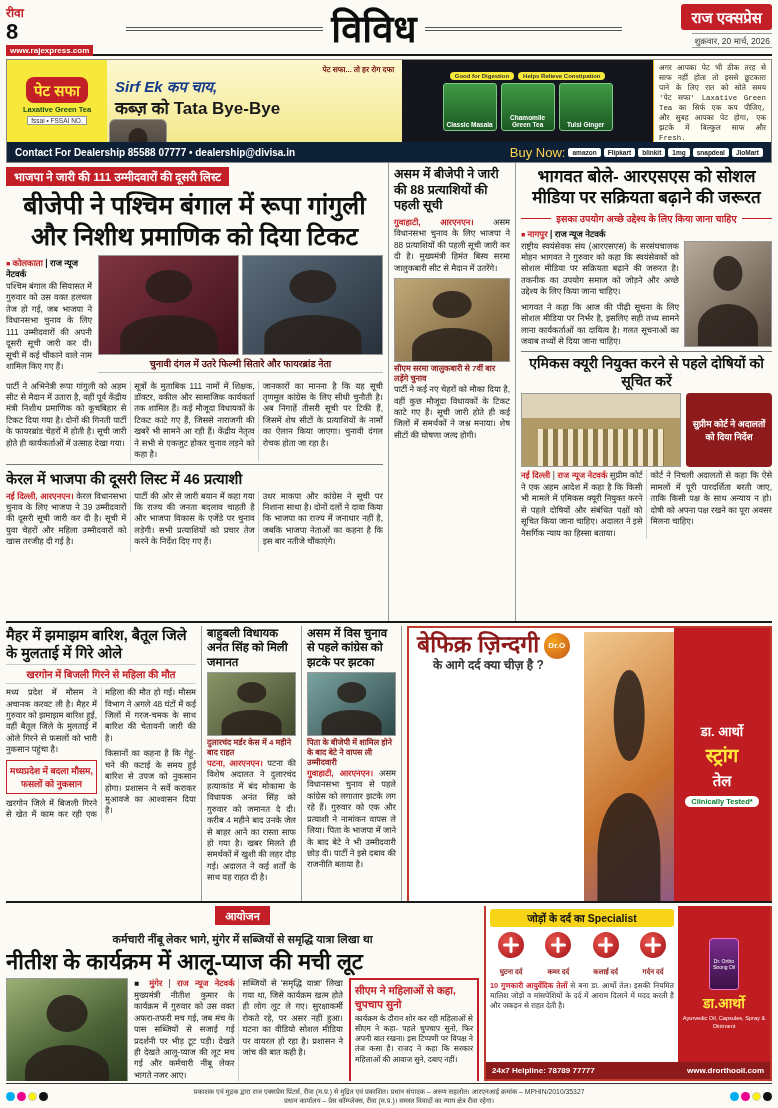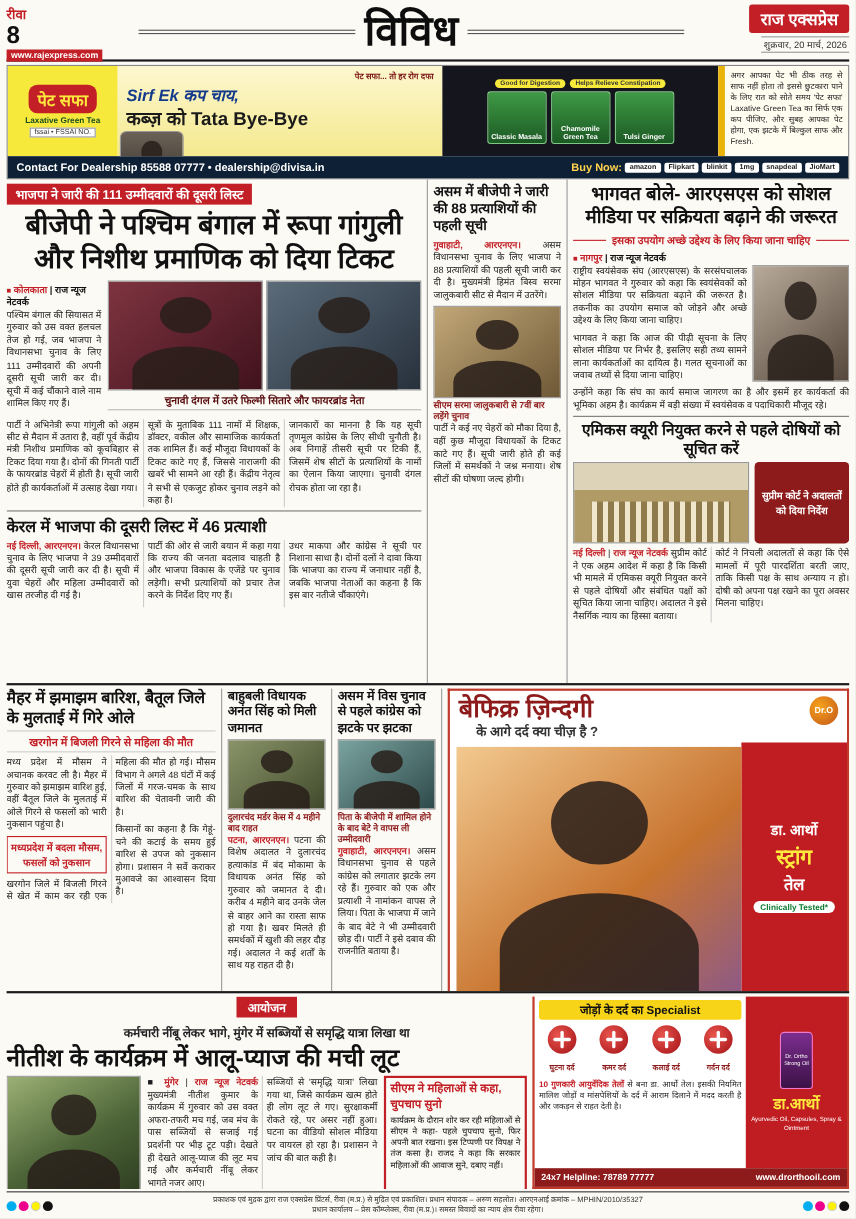--- a/index.html
+++ b/index.html
@@ -30,25 +30,25 @@
   .ad-mid { flex:1.45; background:linear-gradient(#fdf7cf,#f4e98e); position:relative; padding:6px 8px; }
   .ad-slogan { position:absolute; top:4px; right:8px; font-size:7.5px; font-weight:bold; color:#7a1313; }
   .ad-h1 { font-size:15px; font-style:italic; font-weight:bold; color:#143a8c; margin-top:10px; }
   .ad-h2 { font-size:17px; font-weight:bold; color:#1a1a1a; }
   .ad-man { position:absolute; right:6px; bottom:0; width:58px; height:62px; background:linear-gradient(#6b6156,#2e2a26); border-radius:6px 6px 0 0; overflow:hidden; }
   .ad-products { flex:1.25; background:#15151d; display:flex; flex-direction:column; justify-content:center; gap:3px; padding:3px 5px; }
   .ad-badges { display:flex; gap:4px; justify-content:center; }
   .ad-badge { background:#f7e93b; color:#333; font-size:6px; font-weight:bold; border-radius:8px; padding:1px 5px; }
   .prod-row { display:flex; gap:4px; justify-content:center; }
   .prod { width:54px; height:48px; background:linear-gradient(#3f9a45,#1c5a24); border:1px solid #7fc784; border-radius:3px; color:#fff; font-size:6.5px; font-weight:bold; display:flex; align-items:flex-end; justify-content:center; text-align:center; padding:2px; }
-  .ad-right { width:118px; background:#fffdf0; font-size:7.4px; line-height:1.35; padding:4px 5px; color:#222; border-left:6px solid #eab308; text-align:justify; }
+  .ad-right { width:118px; background:#fffdf0; font-size:7.4px; line-height:1.35; padding:4px 5px; color:#222; border-left:1px solid #eab308; text-align:justify;font-family:Liberation Mono, monospace; }
   .ad-dealer { height:20px; background:#0d2036; color:#fff; display:flex; align-items:center; justify-content:space-between; padding:0 8px; }
   .dealer-txt { font-size:10px; font-weight:bold; }
   .buy-wrap { display:flex; align-items:center; gap:3px; }
-  .buy-label { font-size:10px; color:#ffd34d; font-weight:bold; }
+  .buy-label { font-size:13px; color:#ffd34d; font-weight:normal; }
   .store { background:#fff; color:#222; font-size:6.5px; font-weight:bold; border-radius:2px; padding:1px 4px; }
 
   
   .kicker { display:inline-block; background:#c31f26; color:#fff; font-size:11.5px; font-weight:bold; padding:2px 8px; margin:4px 0 2px; }
   .byline { font-size:8.5px; font-weight:bold; margin:2px 0; }
   .byline .city { color:#c31f26; }
   .byline .bullet { color:#c31f26; font-size:7px; }
   p.body-p { font-size:8.3px; line-height:1.38; text-align:justify; margin-bottom:4px; color:#1c1c1c; }
   .dateline { font-weight:bold; color:#c31f26; }
   .photo { position:relative; overflow:hidden; border:1px solid #999; }
@@ -98,21 +98,21 @@
   .weather h3 { font-size:14.5px; font-weight:bold; line-height:1.25; margin-bottom:2px; }
   .w-sub { font-size:10px; font-weight:bold; color:#c31f26; text-align:center; border-top:1px solid #ccc; border-bottom:1px solid #ccc; padding:2px 0; margin-bottom:3px; }
   .w-cols { column-count:2; column-gap:8px; column-rule:1px solid #ccc; }
   .w-inset { border:1px solid #c31f26; padding:3px; font-size:9px; font-weight:bold; color:#c31f26; text-align:center; margin:2px 0 4px; break-inside:avoid; }
   .smallart { width:100px; padding:0 5px; border-right:1px solid #999; }
   .smallart h3 { font-size:11.5px; font-weight:bold; line-height:1.25; margin-bottom:3px; }
   .ph-anant { width:100%; height:64px; background:linear-gradient(140deg,#8a9468,#414a2c); }
   .ph-assamc { width:100%; height:64px; background:linear-gradient(140deg,#7aa3a0,#2e4a4a); }
 
   
-  .ortho-top { flex:1; margin-left:5px; border:2px solid #c0392b; border-bottom:none; display:flex; flex-direction:column; background:#fff; }
+  .ortho-top { flex:1; margin-left:5px; border:2px solid #c0392b; border-bottom:none; display:flex; background:#fff; }
   .ot-head { display:flex; justify-content:space-between; align-items:flex-start; padding:5px 8px 2px; }
   .ot-tag1 { font-size:23px; font-weight:bold; color:#8e1b1b; line-height:1; }
   .ot-tag2 { font-size:12px; font-weight:bold; color:#333;margin-left:16px; }
   .ot-logo { width:26px; height:26px; border-radius:50%; background:radial-gradient(circle at 35% 35%,#f6a21c,#c3571a); color:#fff; font-size:8px; font-weight:bold; display:flex; align-items:center; justify-content:center; }
   .ot-body { flex:1; display:flex; }
   .ot-photo { flex:1; margin:4px 0 0 6px; background:linear-gradient(140deg,#f2c98f,#c8742f 60%,#8f5a84); border:none; }
   .ot-panel { width:96px; background:#c01d22; color:#fff; display:flex; flex-direction:column; align-items:center; justify-content:center; gap:2px; padding:4px; }
   .ot-panel .l1 { font-size:13px; font-weight:bold; }
   .ot-panel .l2 { font-size:19px; font-weight:bold; color:#ffe93d; }
   .ot-panel .l3 { font-size:15px; font-weight:bold; }
@@ -273,21 +273,20 @@
           <div class="rule"></div>
         </div>
         <div class="byline">
           <span class="bullet">■</span>
           <span class="city">नागपुर</span> | <span>राज न्यूज नेटवर्क</span>
         </div>
         <div>
           <div class="photo person bh-photo"></div>
           <p class="body-p">राष्ट्रीय स्वयंसेवक संघ (आरएसएस) के सरसंघचालक मोहन भागवत ने गुरुवार को कहा कि स्वयंसेवकों को सोशल मीडिया पर सक्रियता बढ़ाने की जरूरत है। तकनीक का उपयोग समाज को जोड़ने और अच्छे उद्देश्य के लिए किया जाना चाहिए।</p>
           <p class="body-p">भागवत ने कहा कि आज की पीढ़ी सूचना के लिए सोशल मीडिया पर निर्भर है, इसलिए सही तथ्य सामने लाना कार्यकर्ताओं का दायित्व है। गलत सूचनाओं का जवाब तथ्यों से दिया जाना चाहिए।</p>
-          <p class="body-p">उन्होंने कहा कि संघ का कार्य समाज जागरण का है और इसमें हर कार्यकर्ता की भूमिका अहम है। कार्यक्रम में बड़ी संख्या में स्वयंसेवक व पदाधिकारी मौजूद रहे।</p>
         </div>
       </div>
       <div class="amicus">
         <h3>एमिकस क्यूरी नियुक्त करने से पहले दोषियों को सूचित करें</h3>
         <div class="am-row">
           <div class="photo ph-court"></div>
           <div class="am-badge">सुप्रीम कोर्ट ने अदालतों को दिया निर्देश</div>
         </div>
         <div class="am-body">
           <p class="body-p"><span class="city dateline">नई दिल्ली</span> | <span class="dateline">राज न्यूज नेटवर्क</span> <span>सुप्रीम कोर्ट ने एक अहम आदेश में कहा है कि किसी भी मामले में एमिकस क्यूरी नियुक्त करने से पहले दोषियों और संबंधित पक्षों को सूचित किया जाना चाहिए। अदालत ने इसे नैसर्गिक न्याय का हिस्सा बताया।</span></p>

